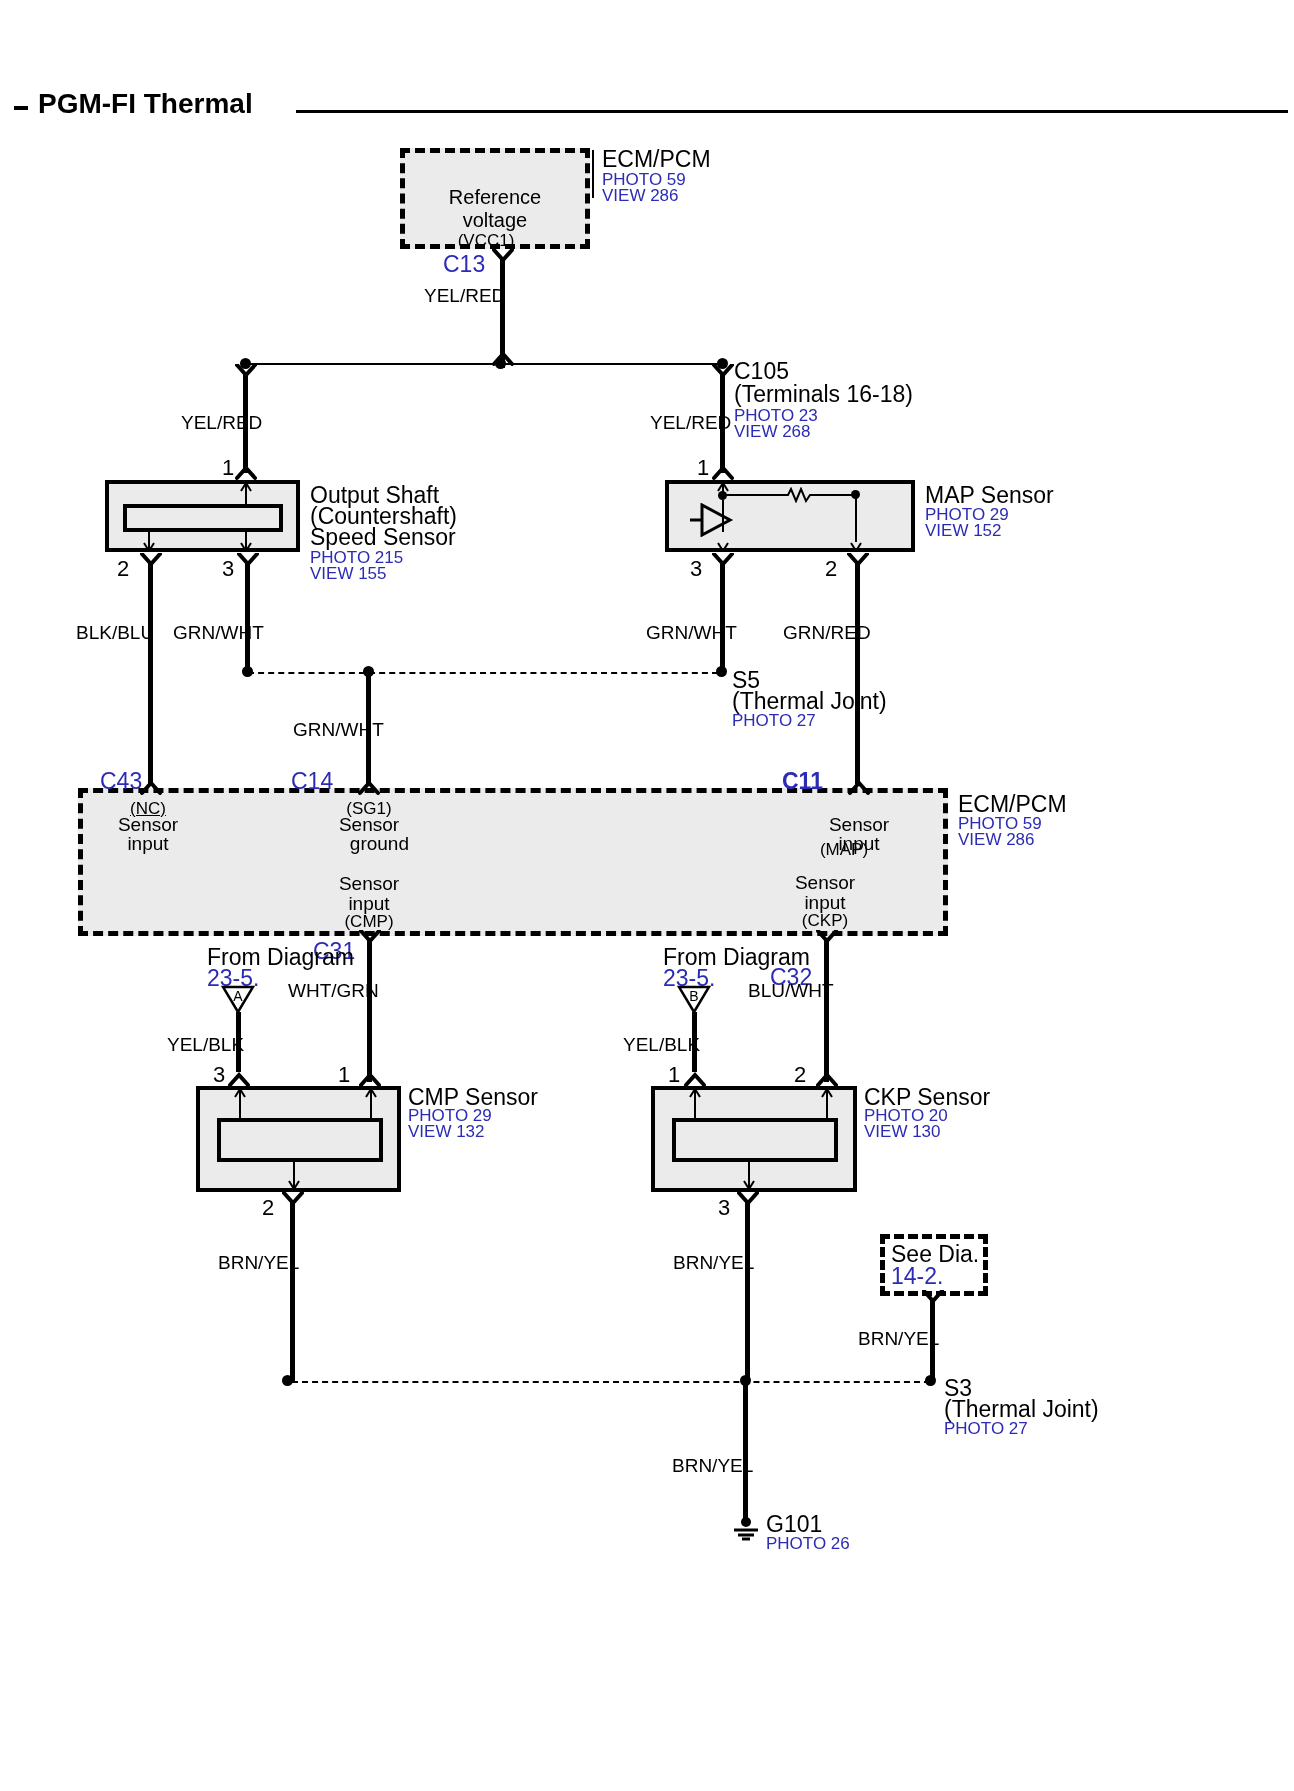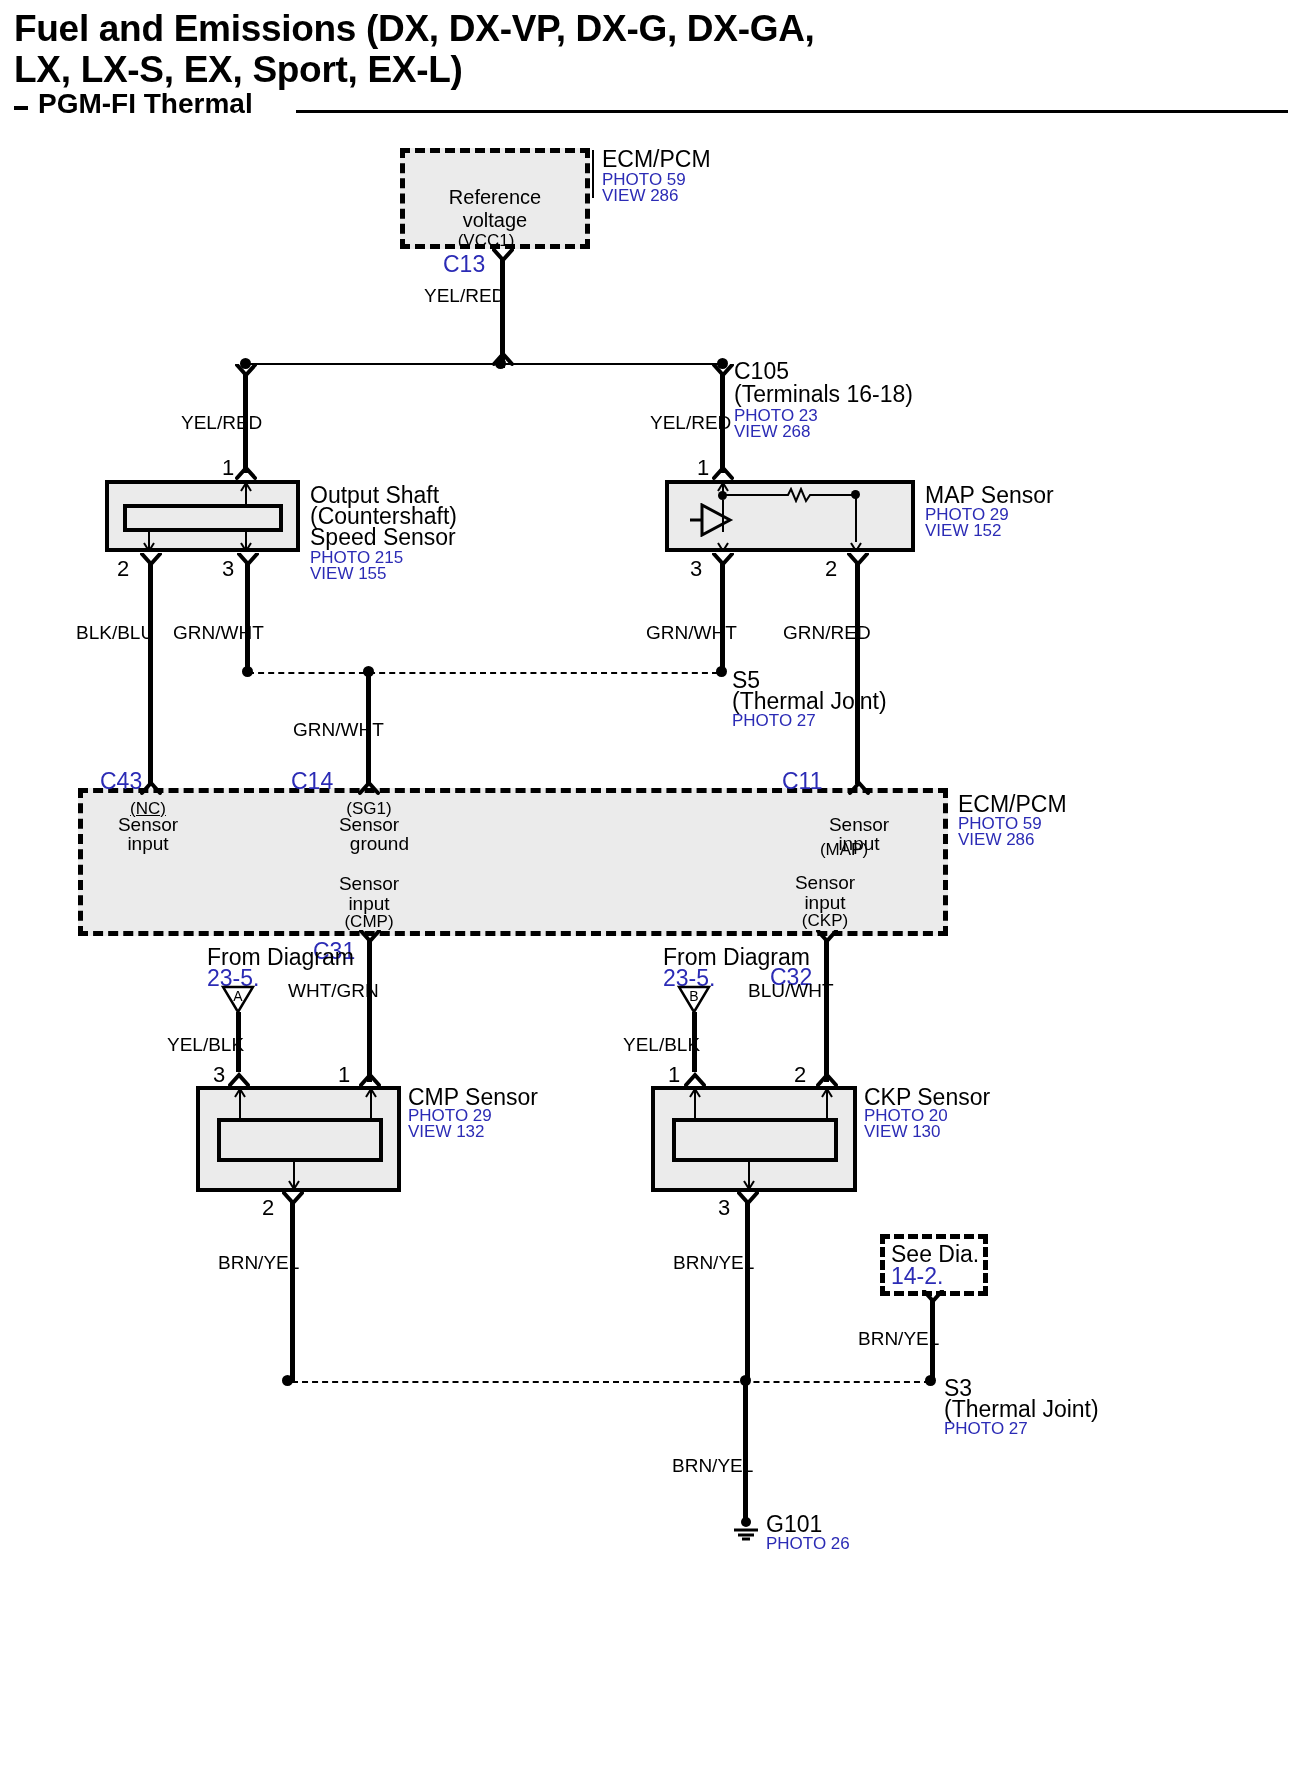--- a/index.html
+++ b/index.html
@@ -132,24 +132,20 @@
   }
 
   
   .gnd { position: absolute; }
 </style>
 </head>
 <body>
 
 <div id="page">
 
-  <div class="title">
-    <div>Fuel and Emissions (DX, DX-VP, DX-G, DX-GA,</div>
-    <div>LX, LX-S, EX, Sport, EX-L)</div>
-  </div>
 
   <div class="subtitle-row">
     <div class="subtitle-dash"></div>
     <div class="subtitle-text">PGM-FI Thermal</div>
     <div class="subtitle-rule"></div>
   </div>
 
   <div class="box-dashed" style="left:400px; top:148px; width:190px; height:101px;"></div>
   <div class="lbl ctr" style="left:400px; top:186px; width:190px; font-size:20px;">Reference</div>
   <div class="lbl ctr" style="left:400px; top:209px; width:190px; font-size:20px;">voltage</div>
@@ -336,21 +332,21 @@
   <div class="lbl big blue" style="left:291px; top:768px;">C14</div>
   <div class="conn-a" style="left:358px; top:780px;">
     <svg width="22" height="16" viewBox="0 0 22 16">
         <path d="M2 13 L11 3 L20 13" stroke="#000" stroke-width="4" fill="none" stroke-linecap="round"></path>
       </svg>
   </div>
   <div class="lbl small ctr" style="left:329px; top:799px; width:80px;">(SG1)</div>
   <div class="lbl ctr" style="left:329px; top:814px; width:80px;">Sensor</div>
   <div class="lbl ctr" style="left:329px; top:833px; width:80px;text-align:right;">ground</div>
 
-  <div class="lbl big blue" style="left:782px; top:768px;">C11</div>
+  <div class="lbl big blue" style="left:782px; top:768px;font-weight:bold;">C11</div>
   <div class="conn-a" style="left:848px; top:780px;">
     <svg width="22" height="16" viewBox="0 0 22 16">
         <path d="M2 13 L11 3 L20 13" stroke="#000" stroke-width="4" fill="none" stroke-linecap="round"></path>
       </svg>
   </div>
   <div class="lbl small ctr" style="left:804px; top:799px; width:80px;margin-top:41px;">(MAP)</div>
   <div class="lbl ctr" style="left:819px; top:814px; width:80px;">Sensor</div>
   <div class="lbl ctr" style="left:819px; top:833px; width:80px;">input</div>
 
   <div class="lbl ctr" style="left:329px; top:873px; width:80px;">Sensor</div>

